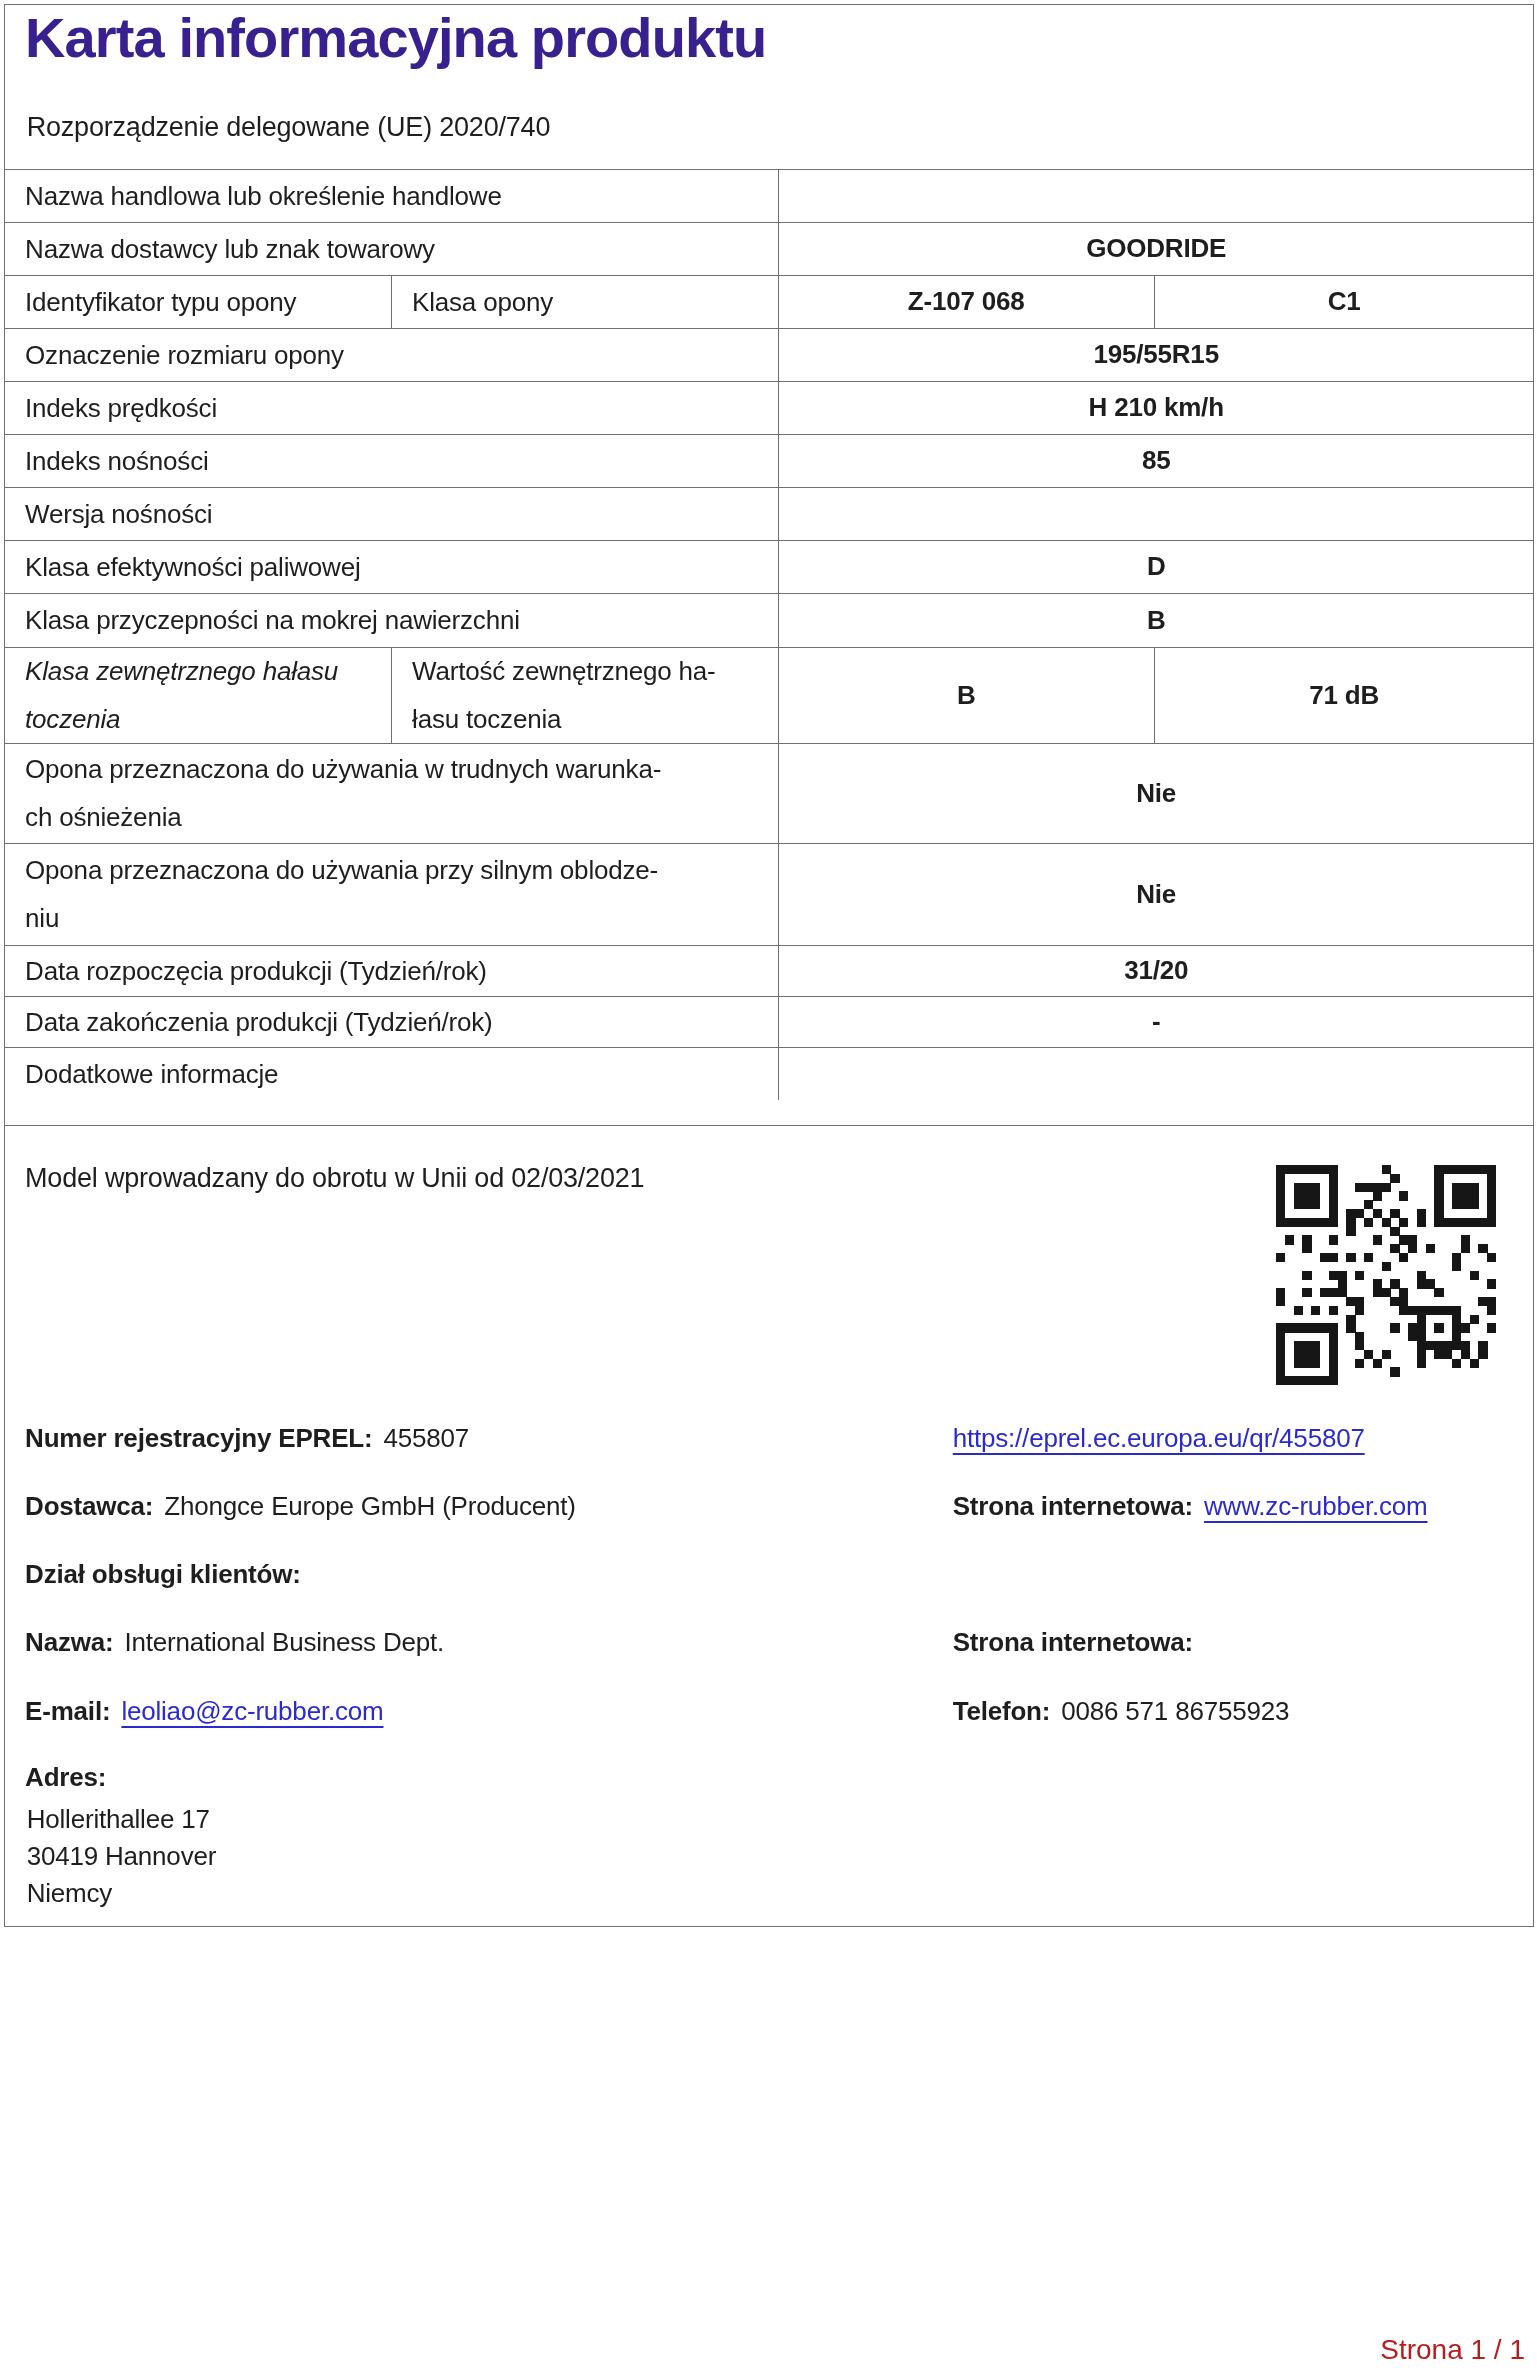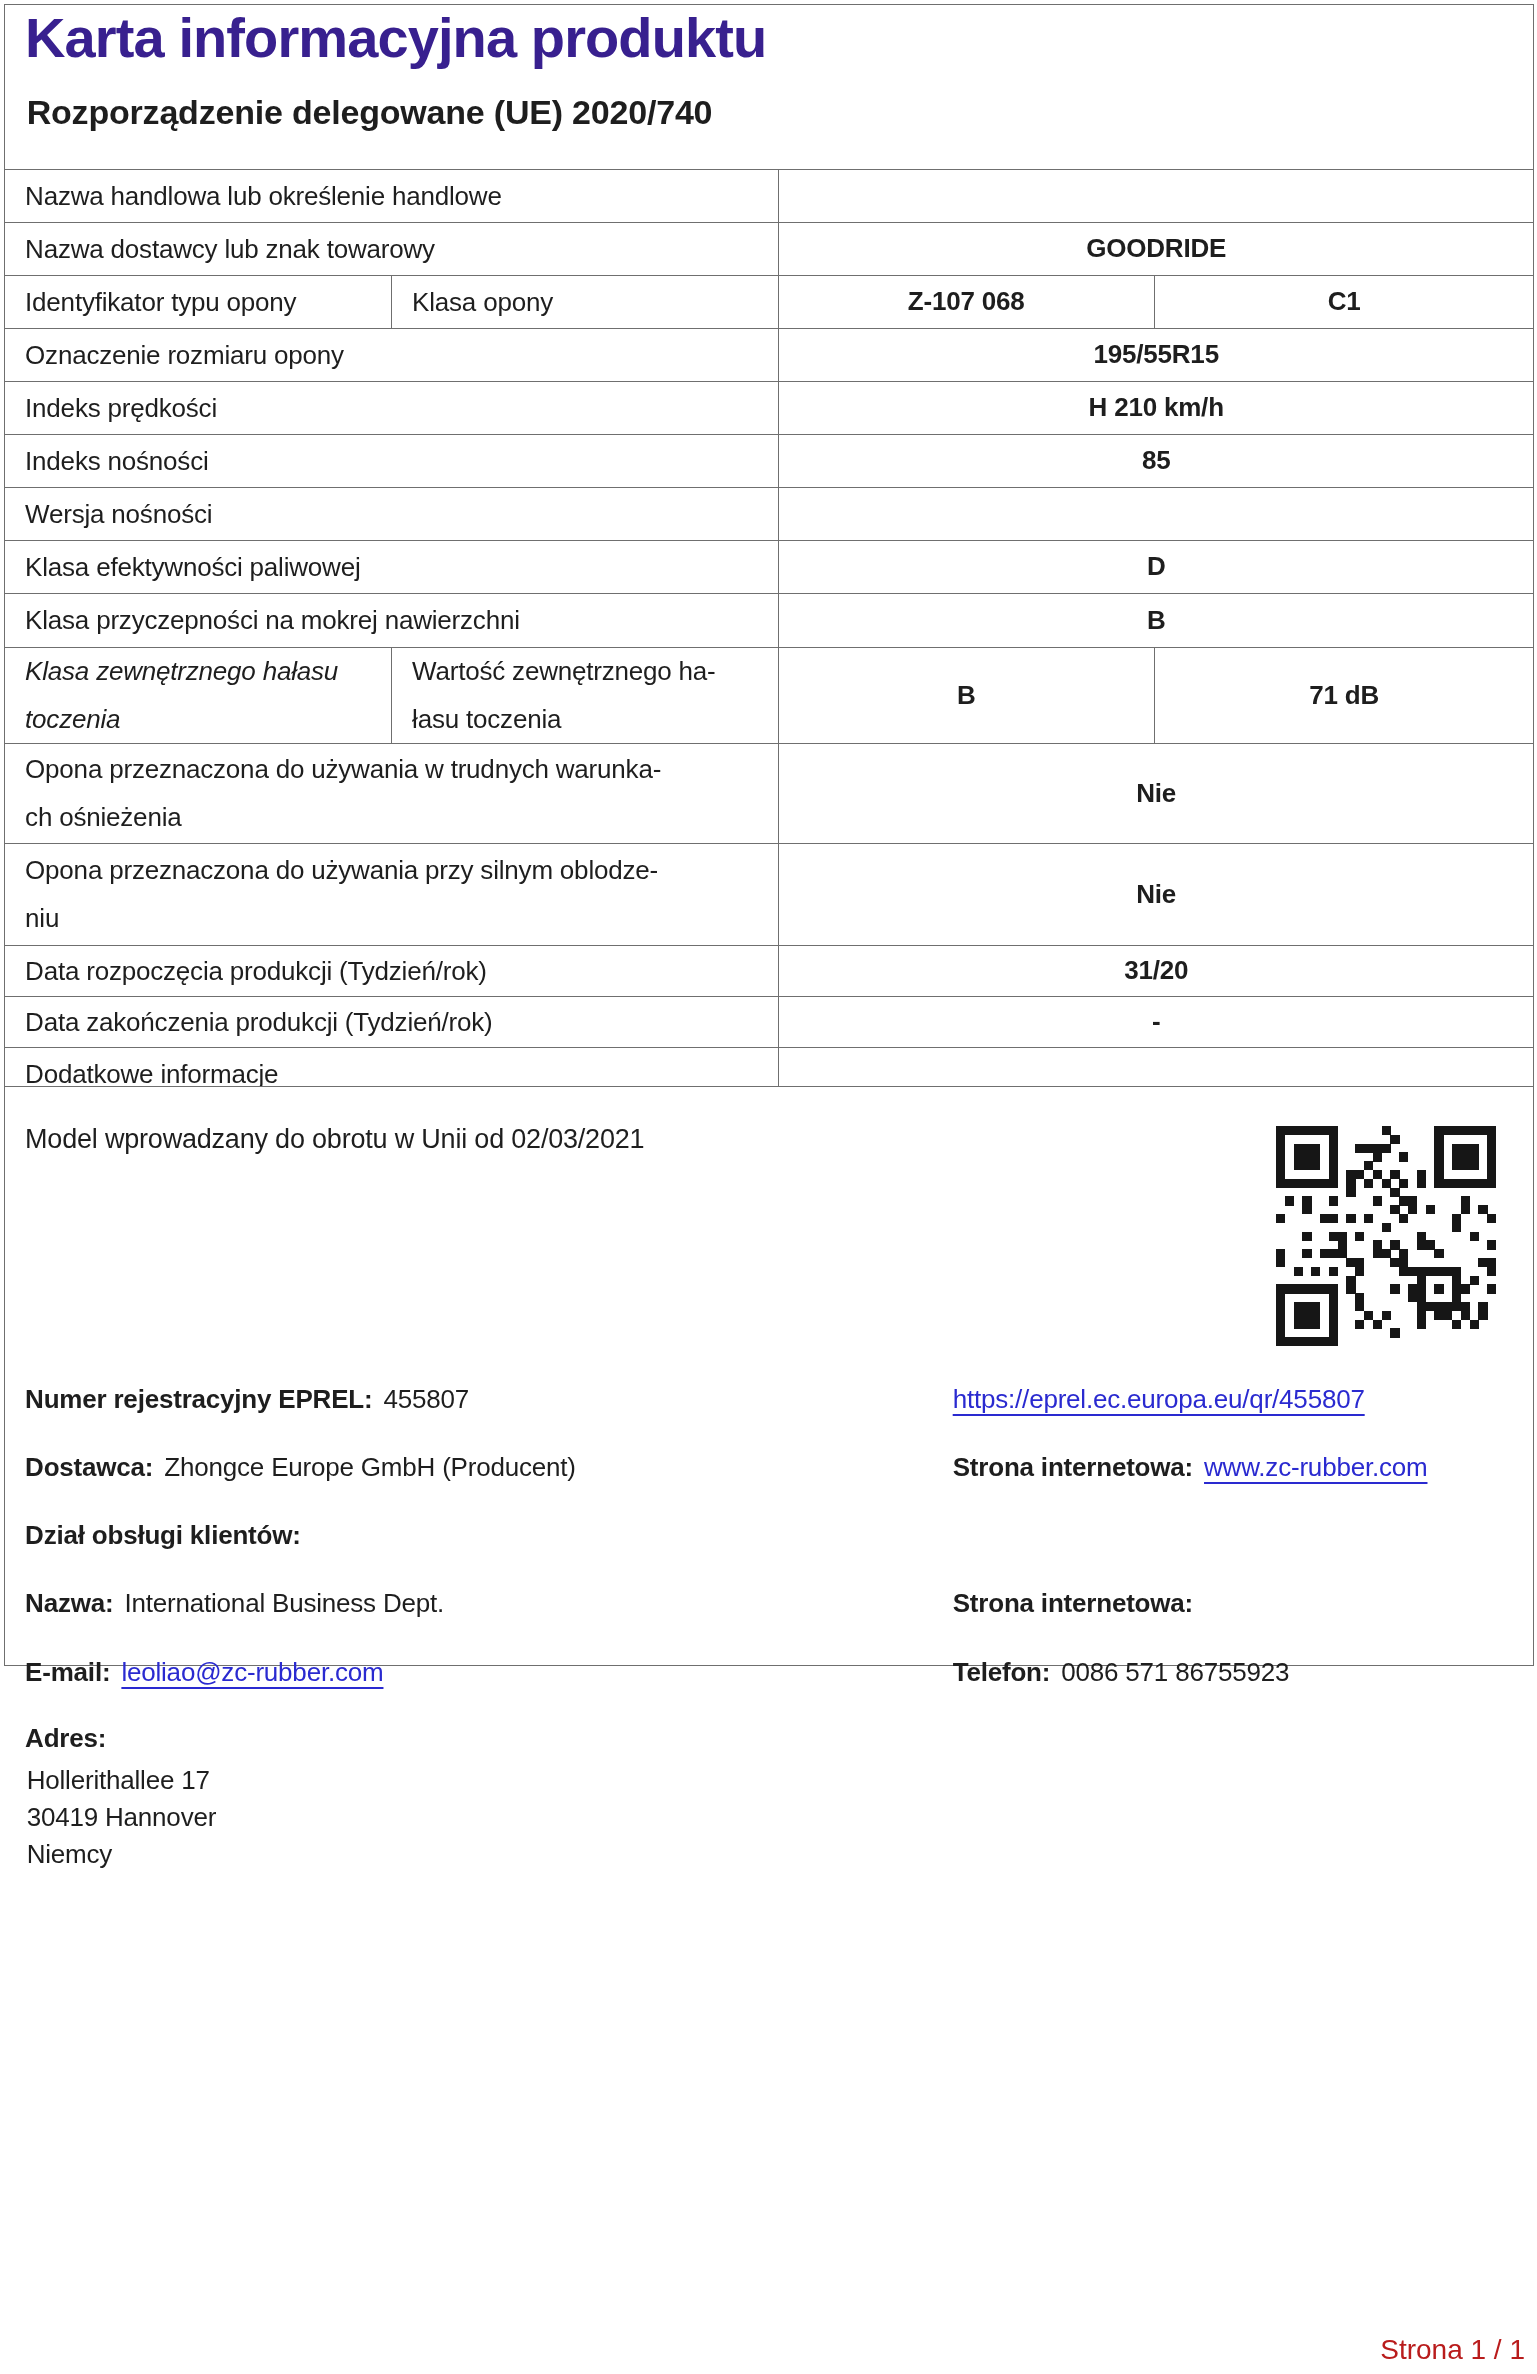--- a/index.html
+++ b/index.html
@@ -6,26 +6,26 @@
   .page{
     position:relative;width:1538px;height:2375px;background:#ffffff;
     font-family:"Liberation Sans",sans-serif;color:#1e1e1e;overflow:hidden;
     letter-spacing:-0.2px;
   }
   .box{
     position:absolute;left:3.7px;width:1530px;box-sizing:border-box;
     border:1.9px solid #6f6f6f;background:#fff;
   }
   .box1{top:3.7px;height:1401px;}
-  .box2{top:1086px;height:580px;}
+  .box2{top:1125px;height:802px;}
   .title{
     position:absolute;left:20.4px;top:0px;font-size:56px;font-weight:700;
     color:#38208f;letter-spacing:-0.9px;white-space:nowrap;
   }
-  .subtitle{position:absolute;left:22px;top:88px;font-size:34px;font-weight:bold;}
+  .subtitle{position:absolute;left:22px;top:107px;font-size:27px;}
   .tbl{position:absolute;left:0;top:164px;width:100%;}
   .trow{display:flex;border-top:1.9px solid #6f6f6f;box-sizing:border-box;}
   .tcell{
     box-sizing:border-box;display:flex;align-items:center;
     font-size:26px;white-space:pre-line;overflow:hidden;
   }
   .tcell + .tcell{border-left:1.9px solid #6f6f6f;}
   .tlab{justify-content:flex-start;padding-left:20.4px;line-height:48px;}
   .tval{justify-content:center;font-weight:700;text-align:center;}
   .model-line{position:absolute;left:20.4px;top:37px;font-size:27px;}

